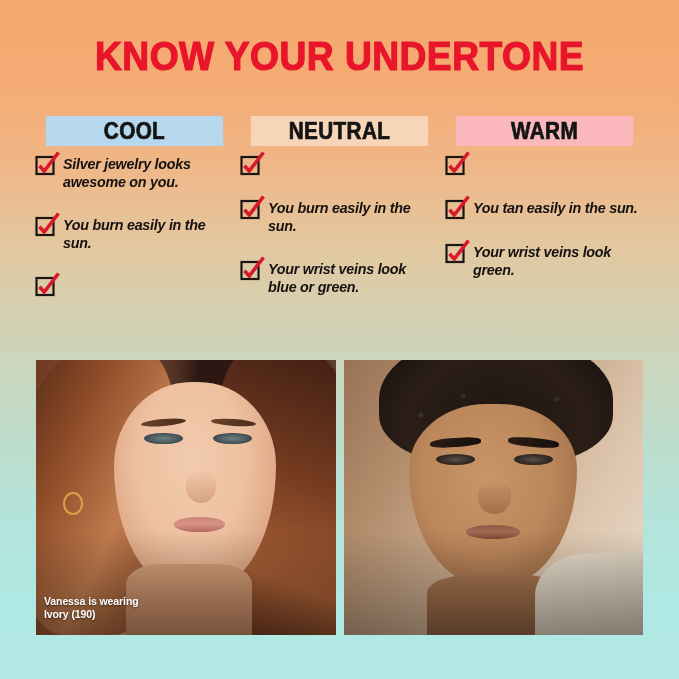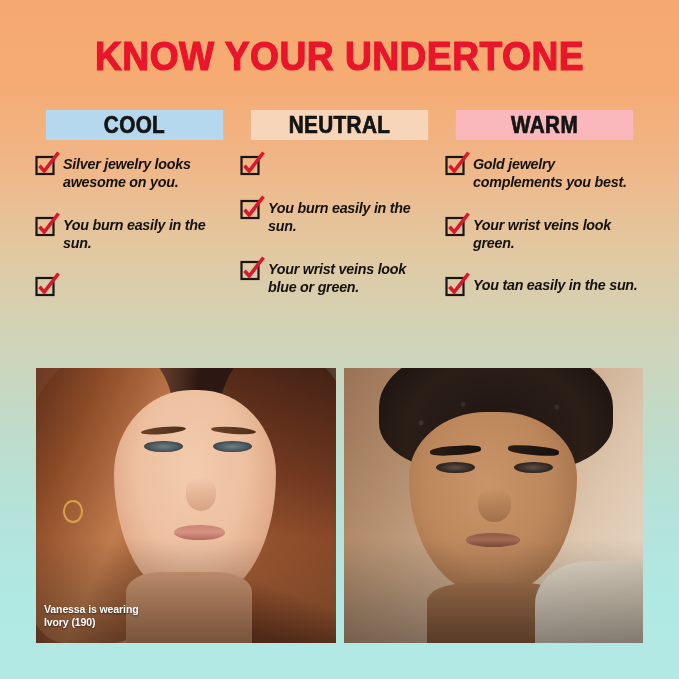--- a/index.html
+++ b/index.html
@@ -50,21 +50,21 @@
     transform: scaleX(0.93);
     transform-origin: center center;
     -webkit-text-stroke: 1.2px #e8152b;
     white-space: nowrap;
   }
 
   
   .bands {
     position: absolute;
     left: 36px;
-    top: 110px;
+    top: 116px;
     width: 607px;
     display: flex;
     gap: 8px;
   }
   .band {
     flex: 1 1 0;
     height: 30px;
     display: flex;
     align-items: center;
     justify-content: center;
@@ -122,21 +122,21 @@
     font-weight: 600;
     line-height: 1.28;
     letter-spacing: -0.25px;
     max-width: 170px;
   }
 
   
   .photos {
     position: absolute;
     left: 36px;
-    top: 368px;
+    top: 360px;
     width: 607px;
     display: flex;
     gap: 8px;
     justify-content: center;
   }
   .photo {
     flex: 1 1 0;
     height: 275px;
     position: relative;
     overflow: hidden;
@@ -430,39 +430,38 @@
     </div>
 
     <div class="column">
       <div class="check-item">
         <span class="checkbox">
           <svg viewBox="0 0 28 28" aria-hidden="true">
             <rect x="2.5" y="7" width="17" height="17" fill="none" stroke="#1b1613" stroke-width="2.2"></rect>
             <path d="M5.5 15.8 L10.2 21 L24.5 2.5" fill="none" stroke="#d8192b" stroke-width="3.6"></path>
           </svg>
         </span>
-        <span class="check-text">Gold jewelry complements you best.</span>
+      </div>
+      <div class="check-item">
+        <span class="checkbox">
+          <svg viewBox="0 0 28 28" aria-hidden="true">
+            <rect x="2.5" y="7" width="17" height="17" fill="none" stroke="#1b1613" stroke-width="2.2"></rect>
+            <path d="M5.5 15.8 L10.2 21 L24.5 2.5" fill="none" stroke="#d8192b" stroke-width="3.6"></path>
+          </svg>
+        </span>
+        <span class="check-text">You tan easily in the sun.</span>
       </div>
       <div class="check-item">
         <span class="checkbox">
           <svg viewBox="0 0 28 28" aria-hidden="true">
             <rect x="2.5" y="7" width="17" height="17" fill="none" stroke="#1b1613" stroke-width="2.2"></rect>
             <path d="M5.5 15.8 L10.2 21 L24.5 2.5" fill="none" stroke="#d8192b" stroke-width="3.6"></path>
           </svg>
         </span>
         <span class="check-text">Your wrist veins look green.</span>
-      </div>
-      <div class="check-item">
-        <span class="checkbox">
-          <svg viewBox="0 0 28 28" aria-hidden="true">
-            <rect x="2.5" y="7" width="17" height="17" fill="none" stroke="#1b1613" stroke-width="2.2"></rect>
-            <path d="M5.5 15.8 L10.2 21 L24.5 2.5" fill="none" stroke="#d8192b" stroke-width="3.6"></path>
-          </svg>
-        </span>
-        <span class="check-text">You tan easily in the sun.</span>
       </div>
     </div>
 
   </div>
 
   <div class="photos">
 
     <div class="photo">
       <div class="p1-bg"></div>
       <div class="p1-hair-l"></div>

